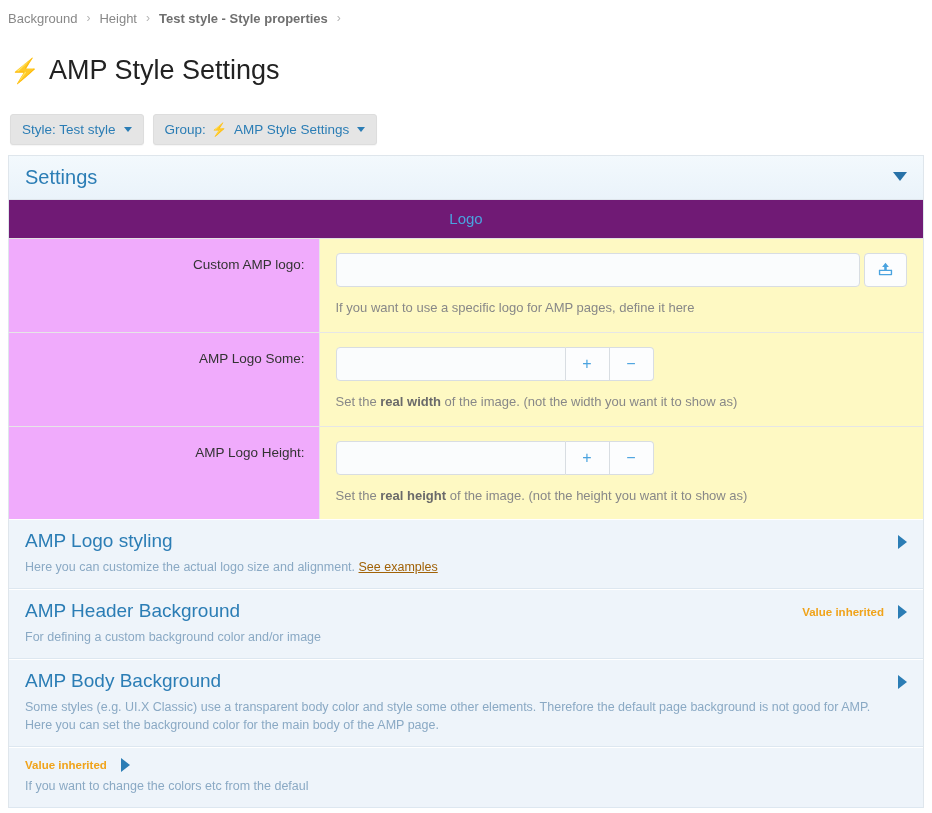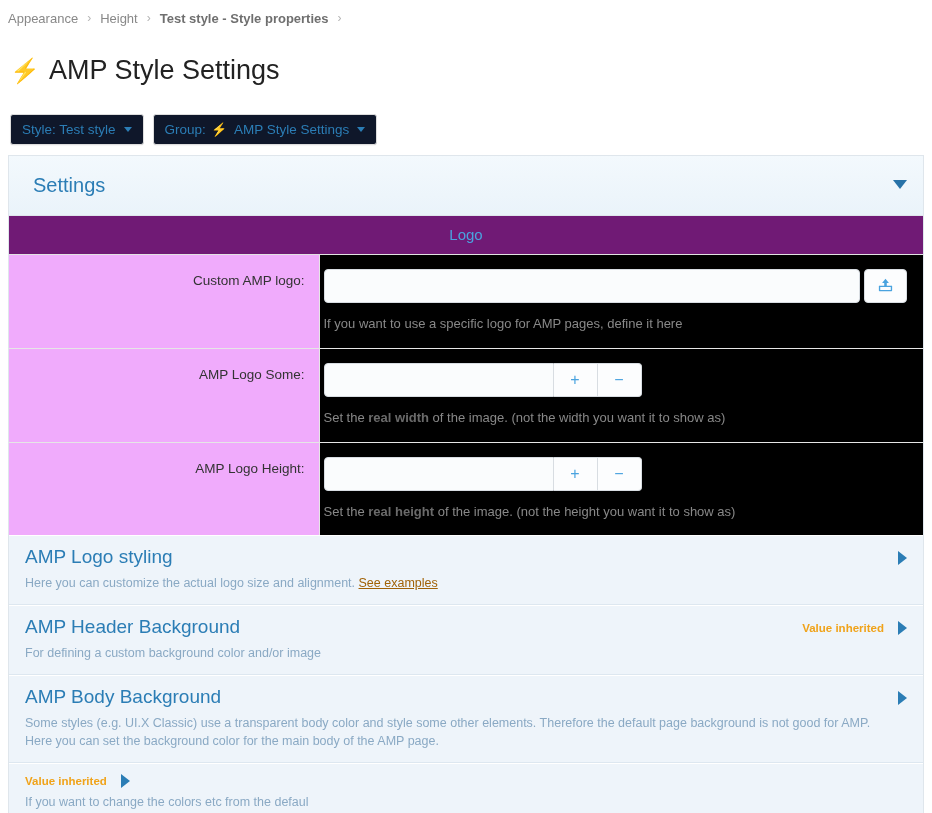--- a/index.html
+++ b/index.html
@@ -52,21 +52,21 @@
   
   .selector-row {
     display: flex;
     gap: 9px;
     padding: 0 10px 10px 10px;
   }
   .sel-btn {
     display: inline-flex;
     align-items: center;
     gap: 6px;
-    background: #0f172a;
+    background: #e5e5e5;
     border: 1px solid #dddddd;
     border-radius: 3px;
     color: #2b7db5;
     font-size: 13.5px;
     padding: 7px 11px 7px 11px;
     cursor: pointer;
     white-space: nowrap;
     box-shadow: 0 1px 1px rgba(0,0,0,.04);
   }
   .sel-btn .caret {
@@ -89,21 +89,21 @@
   .panel-head {
     display: flex;
     align-items: center;
     justify-content: space-between;
     background: linear-gradient(180deg,#f3f9fd 0%,#eaf3fa 100%);
     border-bottom: 1px solid #dfe6ec;
     padding: 10px 16px 11px 16px;
     cursor: pointer;
   }
   .panel-head h2 {
-    margin: 8px;
+    margin: 0;
     font-size: 20px;
     font-weight: normal;
     color: #2b7db5;
     line-height: 1.1;
   }
   .tri-down {
     width: 0; height: 0;
     border-left: 7px solid transparent;
     border-right: 7px solid transparent;
     border-top: 9px solid #2872a8;
@@ -137,21 +137,21 @@
   .form-row:last-child > td { border-bottom: none; }
   td.lbl {
     width: 310px;
     background: #f0abfc;
     border-right: 1px solid #e6e6e6;
     text-align: right;
     padding: 18px 14px 18px 10px;
     font-size: 13.5px;
     color: #333333;
   }
-  td.fld { padding: 14px 16px 14px 4px; background: #000000; }
+  td.fld { padding: 14px 16px 14px 16px; background: #fef9c3; }
 
   .input-wrap { display: flex; align-items: stretch; }
   .txt-input {
     flex: 1 1 auto;
     height: 34px;
     border: 1px solid #d8dde2;
     border-radius: 4px;
     background: #fafcfd;
     padding: 0 10px;
     font-family: "Liberation Sans", sans-serif;
@@ -223,21 +223,21 @@
     line-height: 1.45;
     max-width: 880px;
   }
   .acc-desc a { color: #a16207; text-decoration: underline; cursor: pointer; }
   svg { display: block; }
 </style>
 </head>
 <body>
 
 <nav class="breadcrumb">
-  <a class="crumb">Appearance</a>
+  <a class="crumb">Background</a>
   <span class="crumb-sep">›</span>
   <a class="crumb">Height</a>
   <span class="crumb-sep">›</span>
   <a class="crumb active">Test style - Style properties</a>
   <span class="crumb-sep">›</span>
 </nav>
 
 <h1 class="page-title">
   <span class="bolt">⚡</span>
   <span>AMP Style Settings</span>

